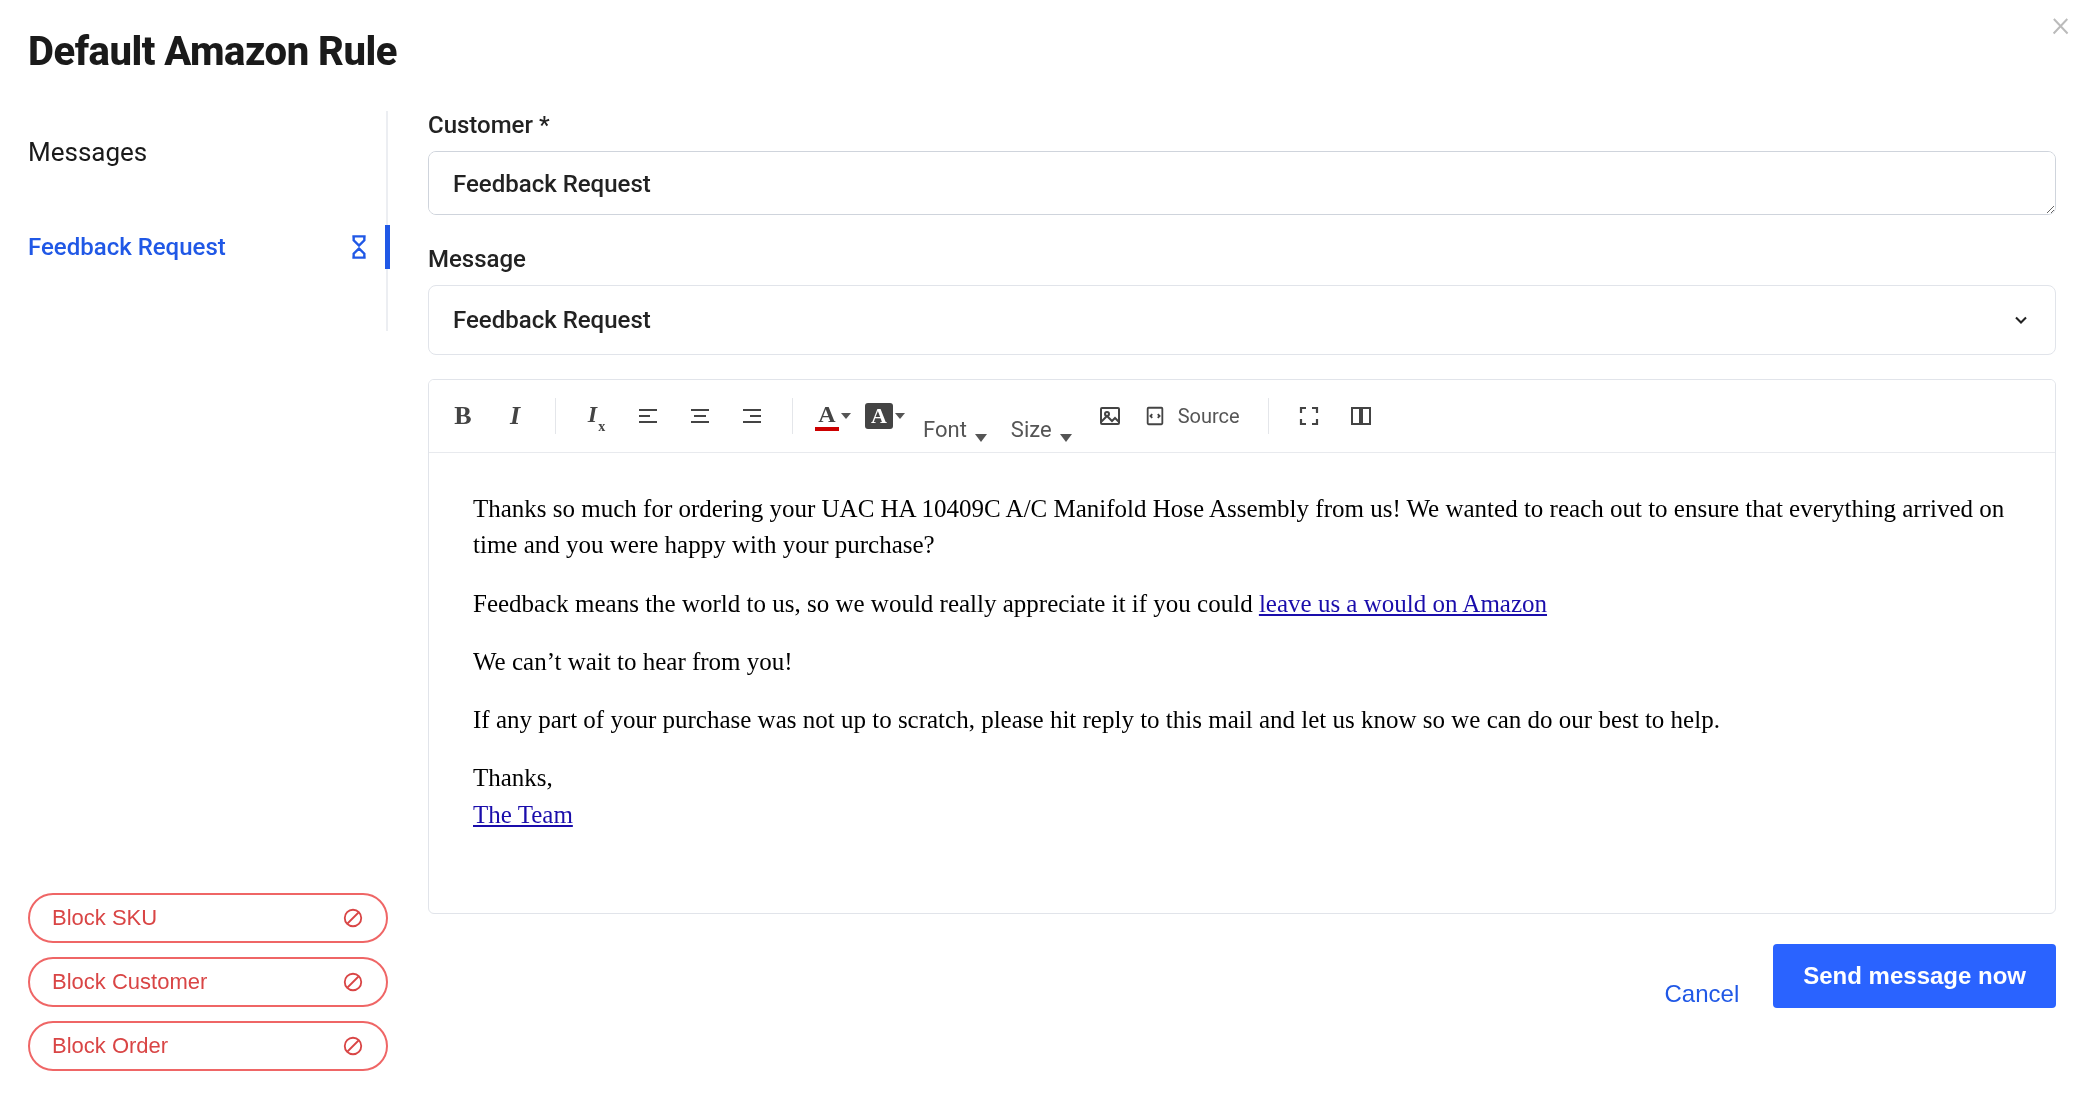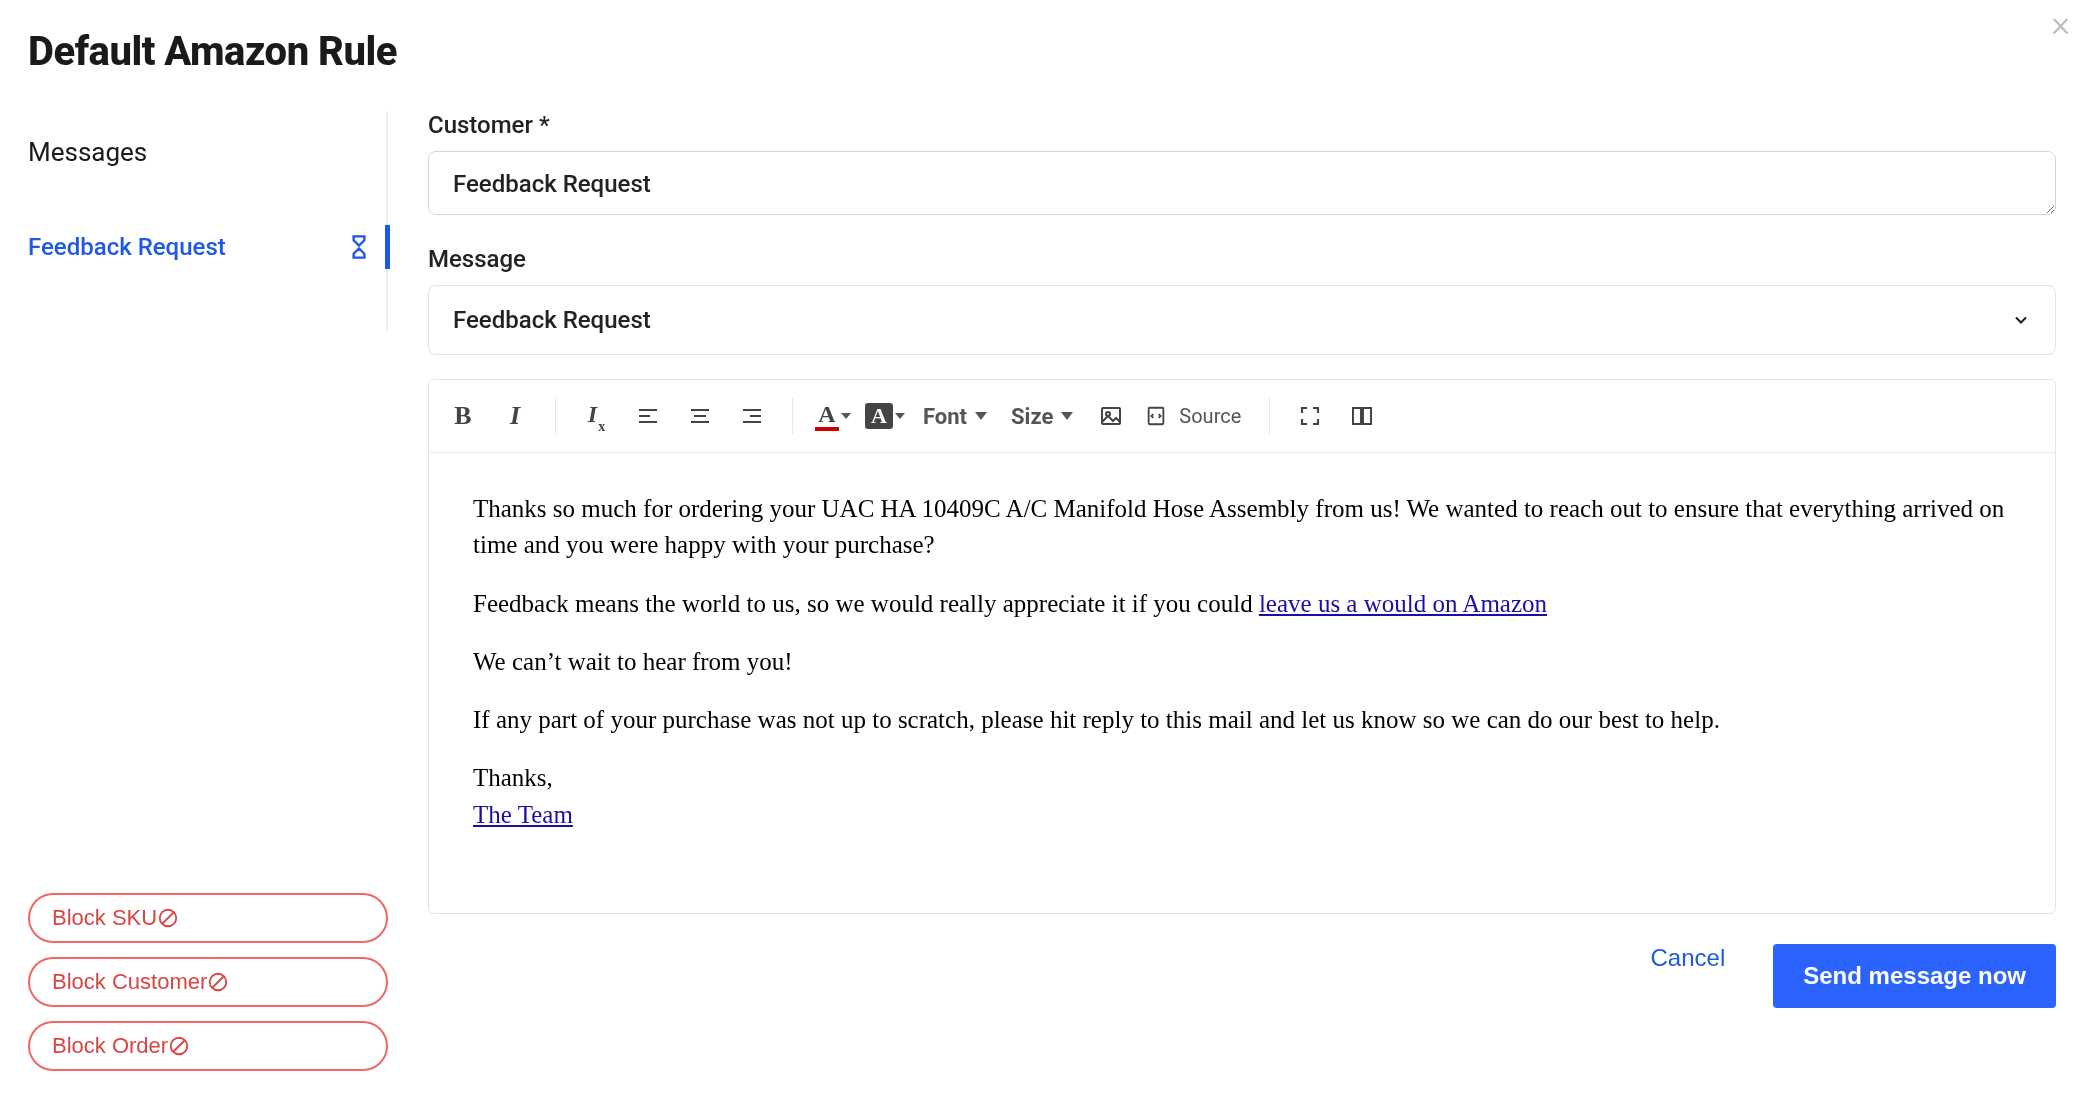--- a/index.html
+++ b/index.html
@@ -9,37 +9,37 @@
   .title { font-size: 40px; font-weight: 800; letter-spacing: -0.5px; margin-bottom: 36px; }
   .body { display: flex; gap: 40px; }
   .sidebar { width: 360px; flex-shrink: 0; position: relative; height: 960px; }
   .side-heading { font-size: 26px; font-weight: 400; margin-bottom: 58px; margin-top: 26px; }
   .side-item { display: flex; align-items: center; justify-content: space-between; padding: 8px 0; cursor: pointer; }
   .side-item .label { color: #2058e6; font-size: 24px; font-weight: 500; }
   .side-item .hg { color: #2058e6; }
   .side-item-wrap { position: relative; border-right: 5px solid #2058e6; padding-right: 16px; margin-right: -2px; }
   .side-divider { position: absolute; top: 0; right: 0; width: 2px; height: 220px; background: #eceef2; }
   .block-buttons { position: absolute; bottom: 0; left: 0; width: 360px; display: flex; flex-direction: column; gap: 14px; }
-  .block-btn { display: flex; align-items: center; border: 2px solid #ef6666; color: #d94545; background: #fff; border-radius: 999px; padding: 10px 22px; font-size: 22px; font-weight: 500; cursor: pointer; }
+  .block-btn { display: flex; align-items: center; justify-content: space-between; border: 2px solid #ef6666; color: #d94545; background: #fff; border-radius: 999px; padding: 10px 22px; font-size: 22px; font-weight: 500; cursor: pointer; }
   .block-btn .ban { color: #d94545; }
   .main { flex: 1; display: flex; flex-direction: column; }
   .field-label { font-size: 24px; font-weight: 500; margin-bottom: 12px; color: #222; }
   .subject-input { width: 100%; border: 1px solid #cfd4dc; border-radius: 8px; padding: 18px 24px; font-size: 24px; font-weight: 500; color: #222; resize: both; overflow: auto; min-height: 64px; height: 64px; font-family: inherit; }
   .gap { height: 30px; }
   .select { width: 100%; border: 1px solid #e1e4ea; border-radius: 8px; padding: 20px 24px; font-size: 24px; font-weight: 500; color: #222; background: #fff; display: flex; align-items: center; justify-content: space-between; cursor: pointer; }
   .editor-wrap { border: 1px solid #e1e4ea; border-radius: 6px; margin-top: 24px; overflow: hidden; }
   .toolbar { display: flex; align-items: center; gap: 0; border-bottom: 1px solid #e8eaee; padding: 10px 8px; background: #fff; }
   .tbtn { width: 52px; height: 52px; display: inline-flex; align-items: center; justify-content: center; cursor: pointer; color: #444; border-radius: 3px; }
   .tsep { width: 1px; height: 36px; background: #e4e6ea; margin: 0 14px; }
-  .tdrop { display: inline-flex; align-items: center; gap: 8px; padding: 0 12px; height: 52px; font-size: 22px; color: #555; cursor: pointer; border-radius: 3px; font-weight: bold; }
+  .tdrop { display: inline-flex; align-items: flex-end; gap: 8px; padding: 0 12px; height: 52px; font-size: 22px; color: #555; cursor: pointer; border-radius: 3px; }
   .tlabel { font-size: 20px; color: #555; padding: 0 6px; cursor: pointer; }
   .editor-body { padding: 38px 44px; font-family: "Times New Roman", Times, serif; font-size: 25px; line-height: 1.45; color: #000; min-height: 460px; }
   .editor-body p { margin: 0 0 22px 0; }
   .editor-body a { color: #1a0dab; text-decoration: underline; }
-  .footer { display: flex; justify-content: flex-end; align-items: flex-start; gap: 48px; margin-top: 30px; }
+  .footer { display: flex; justify-content: flex-end; align-items: flex-end; gap: 34px; margin-top: 30px; }
   .btn-cancel { color: #2058e6; font-size: 24px; font-weight: 500; background: none; border: none; cursor: pointer; }
   .btn-send { background: #2a63ff; color: #fff; border: none; border-radius: 4px; padding: 18px 30px; font-size: 24px; font-weight: 600; cursor: pointer; }
   svg { display: block; }
   .caret-down { width:0;height:0;border-left:6px solid transparent;border-right:6px solid transparent;border-top:8px solid #555; display:inline-block; }
   .caret-down-sm { width:0;height:0;border-left:5px solid transparent;border-right:5px solid transparent;border-top:6px solid #555; display:inline-block; margin-left:2px; vertical-align: super;}
   .bold-i { font-family: Georgia, serif; font-weight: 800; font-size: 26px; }
   .italic-i { font-family: Georgia, serif; font-style: italic; font-weight: 700; font-size: 26px; }
   .tx-i { font-family: Georgia, serif; font-style: italic; font-weight: 700; font-size: 24px; position: relative; }
   .tx-i sub { font-size: 14px; font-style: normal; position: relative; top: 4px; left: 1px; }
   .color-a { font-family: "Times New Roman", serif; font-size: 24px; font-weight: 600; border-bottom: 4px solid #c00; padding: 0 3px 1px; line-height: 1; }

